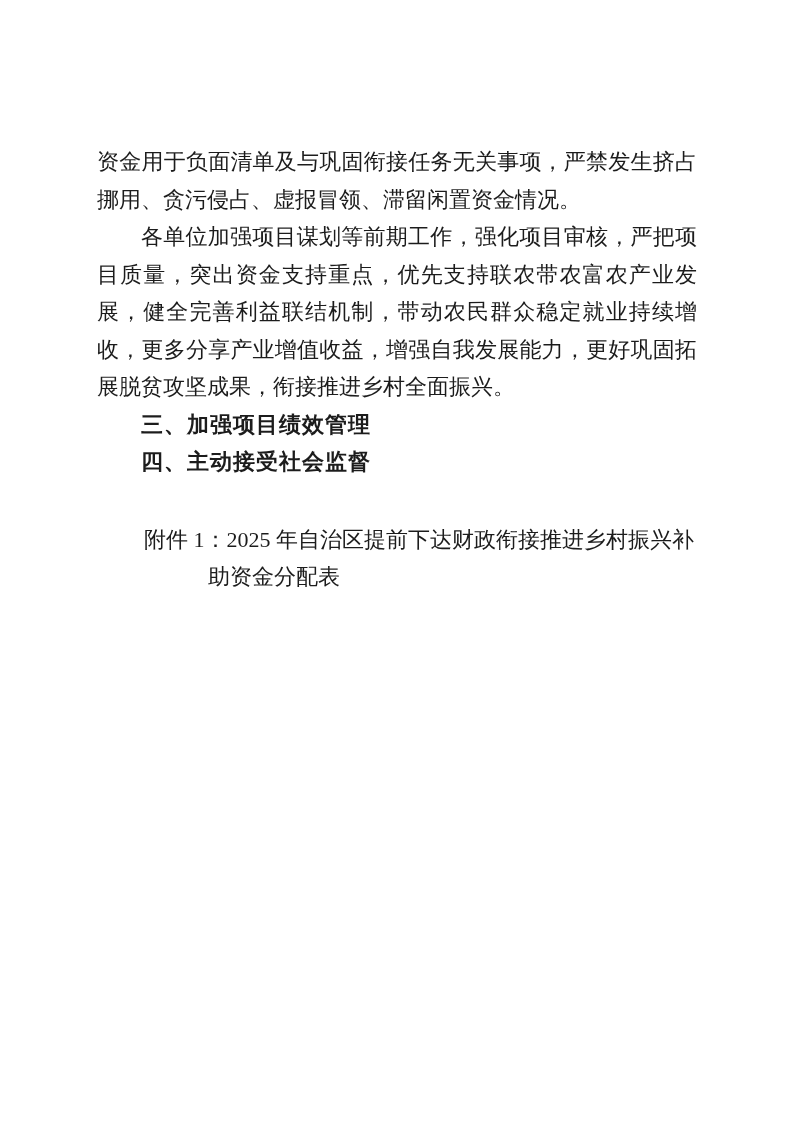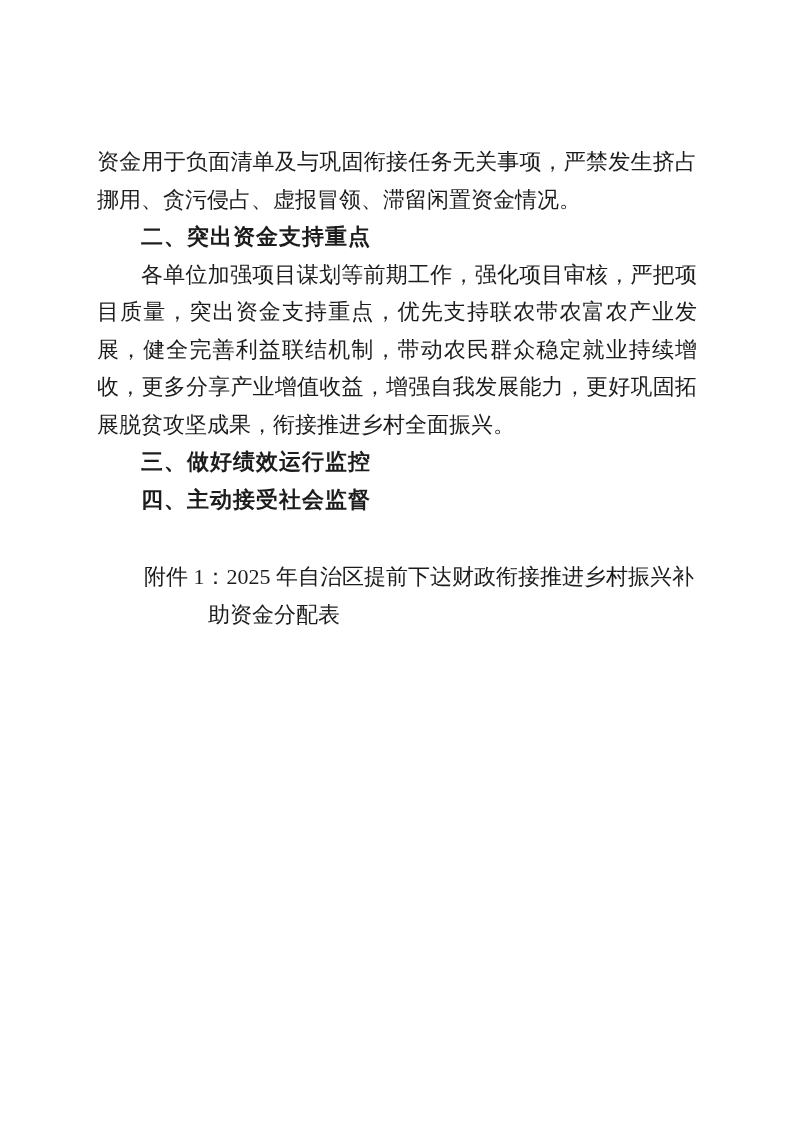--- a/index.html
+++ b/index.html
@@ -52,22 +52,21 @@
     word-break: break-all;
   }
 </style>
 </head>
 <body>
 
 <div class="page">
 
   <p class="body-text">资金用于负面清单及与巩固衔接任务无关事项，严禁发生挤占挪用、贪污侵占、虚报冒领、滞留闲置资金情况。</p>
 
-  <h2 class="section-heading">二、突出资金支持重点</h2>
   <p class="body-text indent">各单位加强项目谋划等前期工作，强化项目审核，严把项目质量，突出资金支持重点，优先支持联农带农富农产业发展，健全完善利益联结机制，带动农民群众稳定就业持续增收，更多分享产业增值收益，增强自我发展能力，更好巩固拓展脱贫攻坚成果，衔接推进乡村全面振兴。</p>
 
-  <h2 class="section-heading">三、做好绩效运行监控</h2>
+  <h2 class="section-heading">三、加强项目绩效管理</h2>
 
   <h2 class="section-heading">四、主动接受社会监督</h2>
 
   <p class="attachment-note">附件 1：2025 年自治区提前下达财政衔接推进乡村振兴补助资金分配表</p>
 
 </div>
 
 </body></html>

